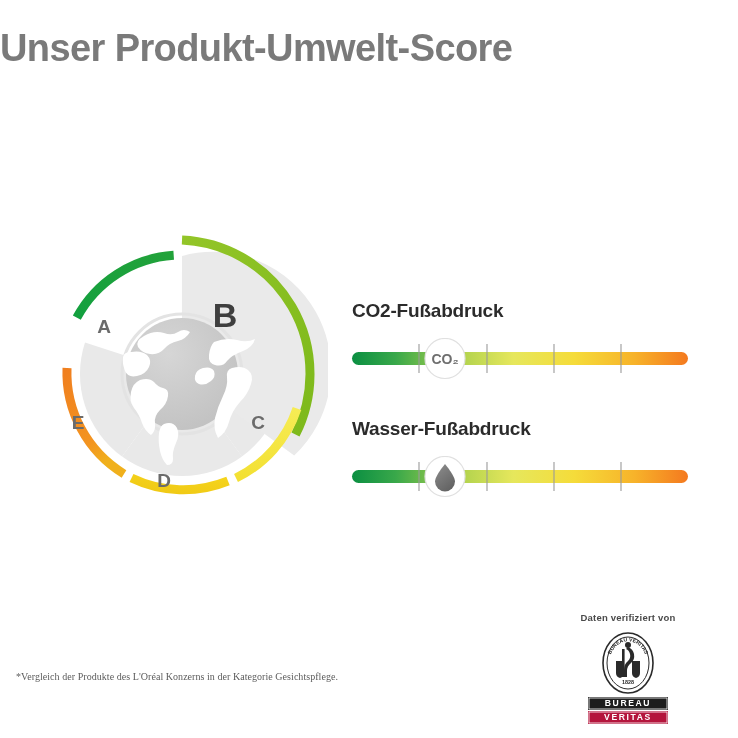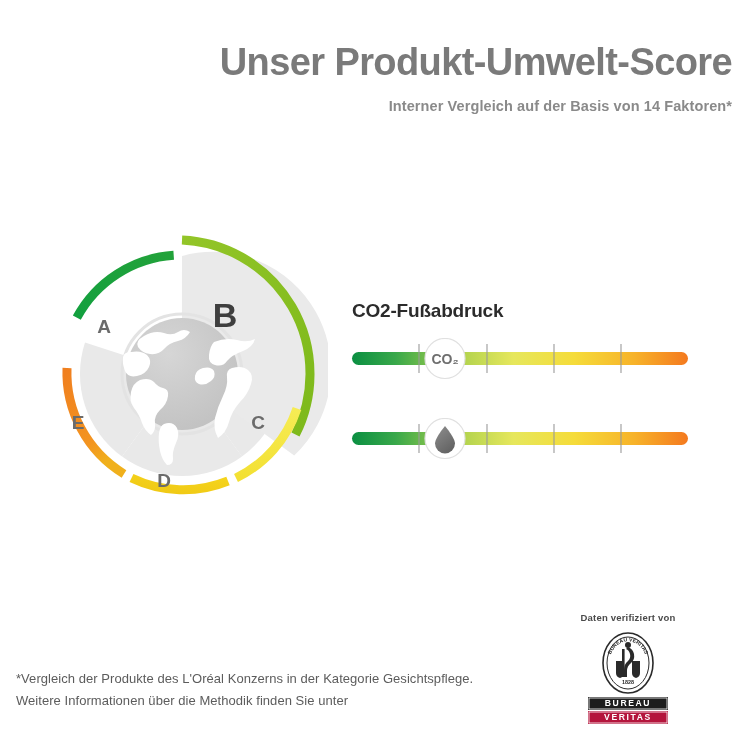--- a/index.html
+++ b/index.html
@@ -18,24 +18,24 @@
   }
 
   .page {
     position: absolute;
     inset: 0;
   }
 
   
   .header {
     position: absolute;
-    top: 42px;
+    top: 28px;
     left: 0;
     width: 732px;
-    text-align: right;
+    text-align: left;
   }
   .page-title {
     font-size: 38px;
     font-weight: bold;
     color: #7a7a7a;
     letter-spacing: -0.6px;
     line-height: 1.1;
     margin: 0;
   }
   .page-subtitle {
@@ -109,35 +109,35 @@
     margin-bottom: 8px;
   }
   .bv-logo { display: block; margin: 0 auto; }
 
   
   .footnote {
     position: absolute;
     left: 16px;
     top: 668px;
     width: 580px;
-    font-size: 13px;
+    font-size: 10px;
     line-height: 1.72;
     color: #5c5c5c;
     letter-spacing: 0.05px;
+    font-family: Liberation Serif, serif;
   }
   .footnote div { white-space: nowrap; }
 </style>
 </head>
 <body>
 
 <div class="page">
 
   <div class="header">
     <h1 class="page-title">Unser Produkt-Umwelt-Score</h1>
-    <div class="page-subtitle">Interner Vergleich auf der Basis von 14 Faktoren*</div>
   </div>
 
   <div class="gauge-wrap">
     <svg class="gauge-svg" viewBox="0 0 292 292">
       <defs>
         <radialGradient id="globeShade" cx="38%" cy="32%" r="72%">
           <stop offset="0%" stop-color="#d6d6d6"></stop>
           <stop offset="100%" stop-color="#c2c2c2"></stop>
         </radialGradient>
         <linearGradient id="segA" x1="0" y1="1" x2="1" y2="0">
@@ -235,20 +235,21 @@
             <line x1="204" y1="6" x2="204" y2="35"></line>
             <line x1="271" y1="6" x2="271" y2="35"></line>
           </g>
           <circle cx="95" cy="20.5" r="20" fill="#ffffff" stroke="#e0e0e0" stroke-width="1.2"></circle>
           <text x="95" y="22" text-anchor="middle" dominant-baseline="middle" font-family="Liberation Sans, sans-serif" font-size="14" font-weight="bold" fill="#6e6e6e">CO₂</text>
         </svg>
       </div>
     </div>
 
     <div class="fp-block">
+      <div class="fp-title">Wasser-Fußabdruck</div>
       <div class="fp-scale">
         <svg class="fp-svg" width="340" height="42" viewBox="0 0 340 42">
           <defs>
             <linearGradient id="barGradWater" x1="0" y1="0" x2="1" y2="0">
               <stop offset="0%" stop-color="#0b8f42"></stop>
               <stop offset="13%" stop-color="#39a84a"></stop>
               <stop offset="30%" stop-color="#a8cf4b"></stop>
               <stop offset="48%" stop-color="#e6e75c"></stop>
               <stop offset="66%" stop-color="#f5dc3a"></stop>
               <stop offset="84%" stop-color="#f7b32a"></stop>
@@ -303,16 +304,15 @@
         <text x="50" y="75.4" text-anchor="middle" font-family="Liberation Sans, sans-serif" font-size="8.6" font-weight="bold" letter-spacing="1.6" fill="#ffffff">BUREAU</text>
         <rect x="10" y="80" width="80" height="13" fill="#b4153c"></rect>
         <rect x="11" y="81" width="78" height="11" fill="none" stroke="#ffffff" stroke-width="0.8"></rect>
         <text x="50" y="89.4" text-anchor="middle" font-family="Liberation Sans, sans-serif" font-size="8.6" font-weight="bold" letter-spacing="1.6" fill="#ffffff">VERITAS</text>
       </g>
     </svg>
   </div>
 
   <div class="footnote">
     <div>*Vergleich der Produkte des L'Oréal Konzerns in der Kategorie Gesichtspflege.</div>
-    <div>Weitere Informationen über die Methodik finden Sie unter</div>
   </div>
 
 </div>
 
 </body></html>

